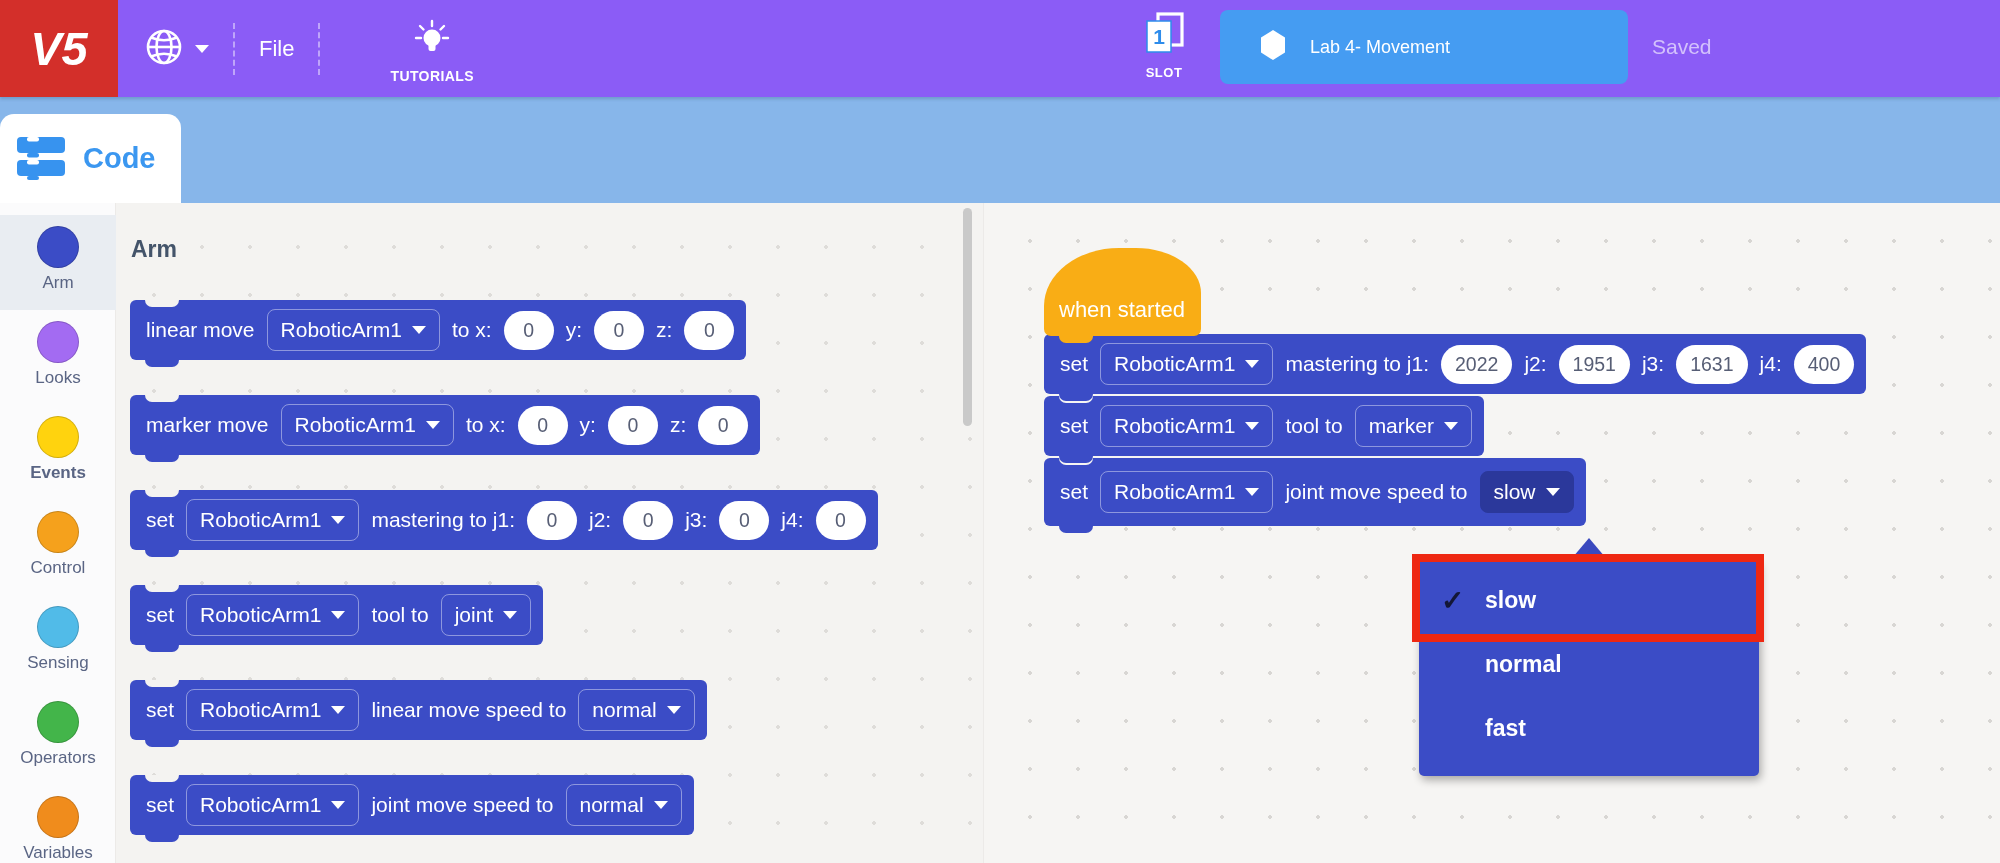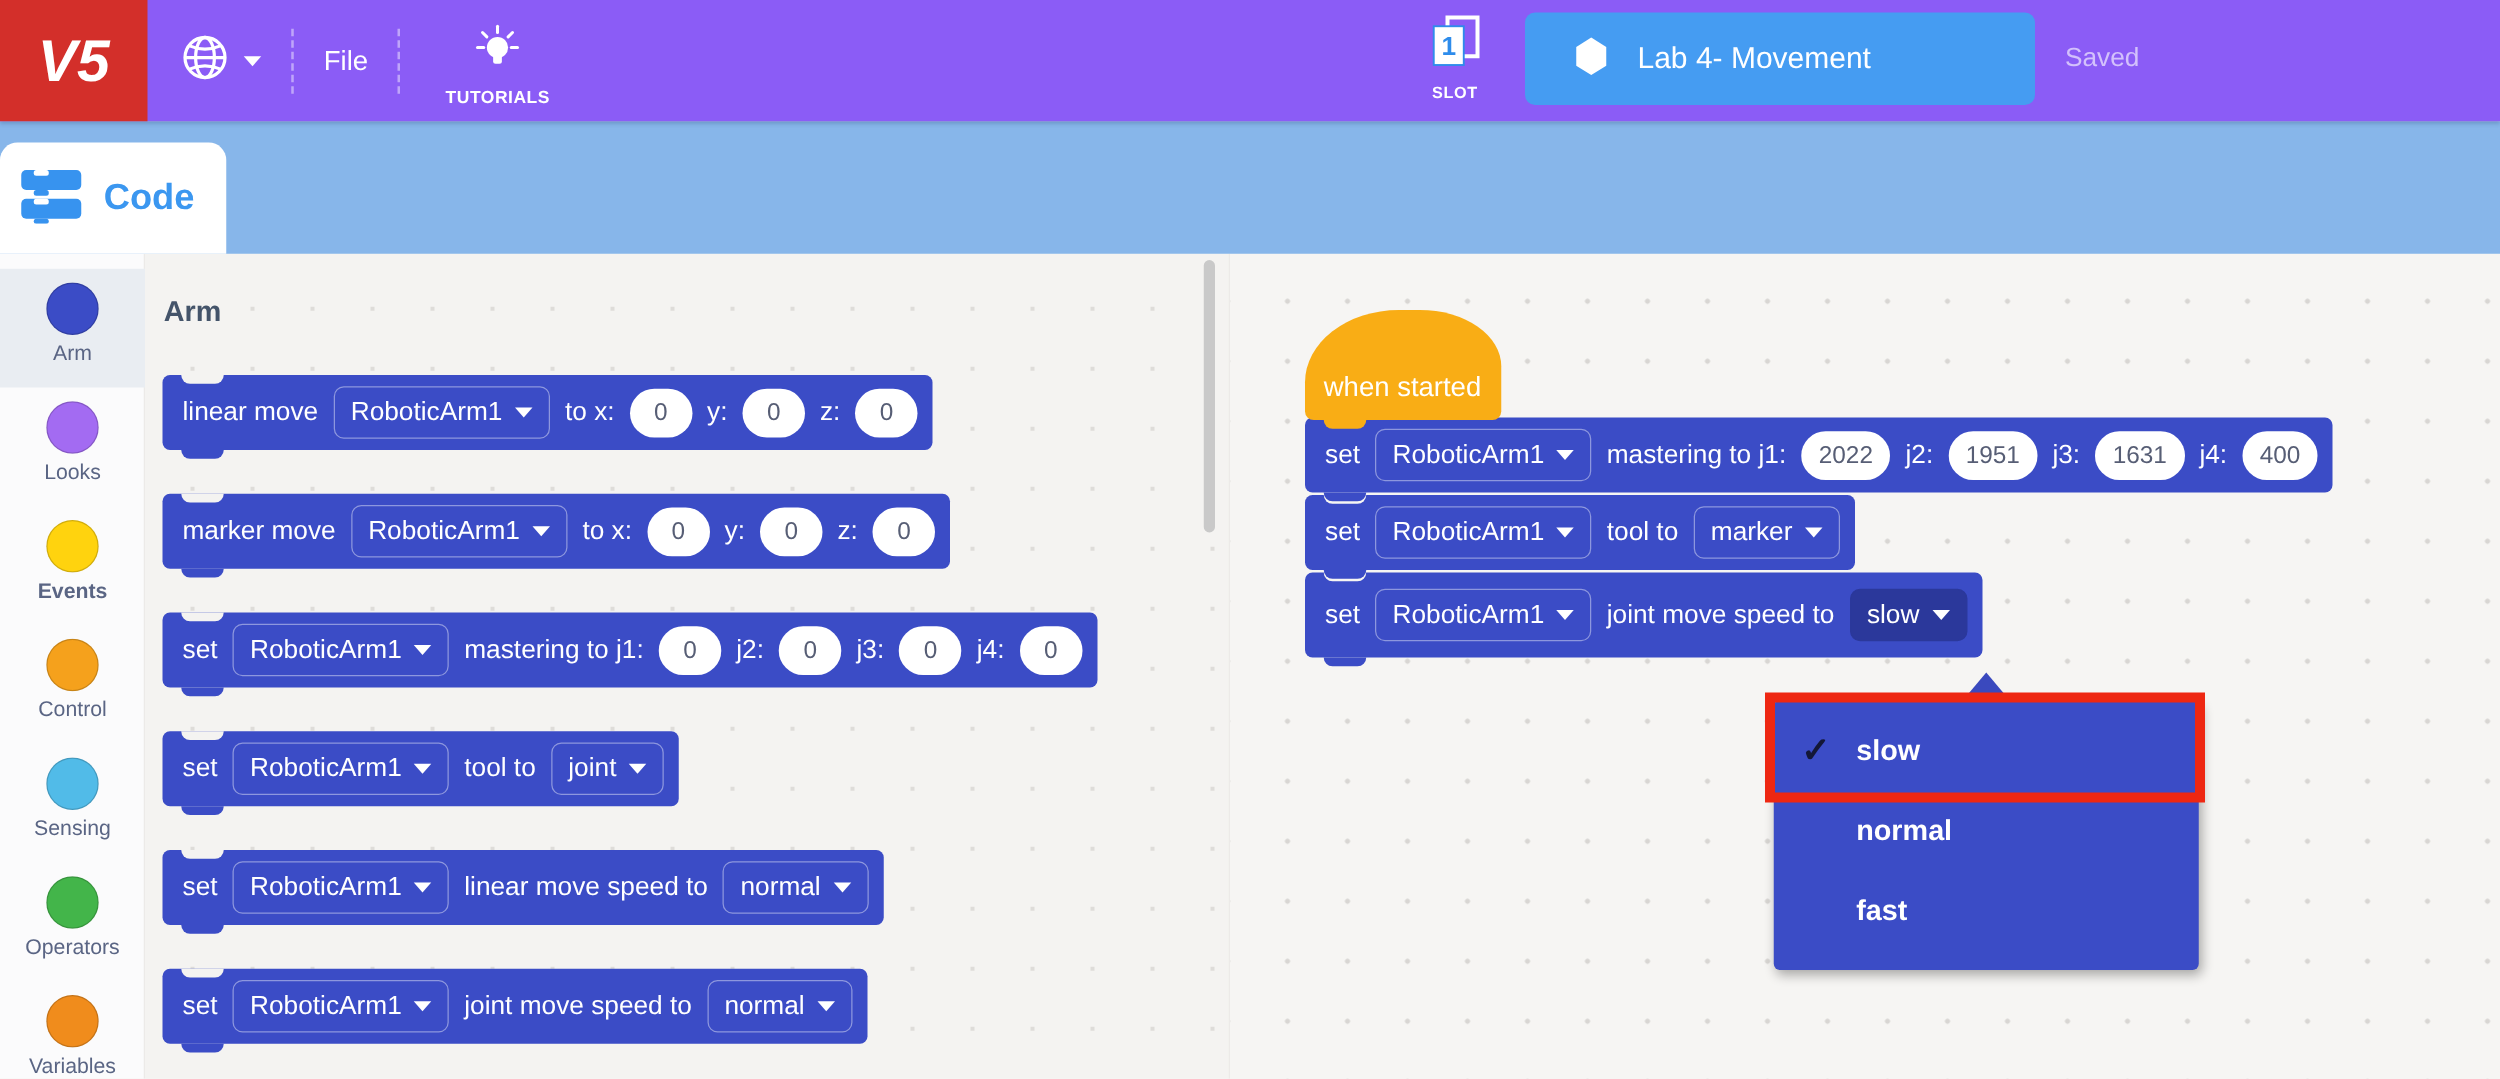--- a/index.html
+++ b/index.html
@@ -5,26 +5,26 @@
   * { box-sizing: border-box; margin: 0; padding: 0; }
   html, body { width: 2000px; height: 863px; overflow: hidden; }
   body { font-family: "Liberation Sans", sans-serif; background: #F6F5F3; position: relative; }
 
   
   .header { position: relative; height: 97px; background: #8b5cf6; display: flex; align-items: center; z-index: 40; box-shadow: 0 2px 3px rgba(40,70,110,.25); }
   .logo { width: 118px; height: 100%; background: #D32F2A; display: flex; align-items: center; justify-content: center; color: #fff; font-size: 47px; font-weight: 800; font-style: italic; letter-spacing: 0px; flex: none; }
   .globe-wrap { display: flex; align-items: center; gap: 11px; margin-left: 26px; cursor: pointer; }
   .sep { height: 52px; border-left: 2px dashed rgba(255,255,255,.45); margin: 0 24px; }
   .file { color: #fff; font-size: 22px; cursor: pointer; }
-  .tutorials { display: flex; flex-direction: column; align-items: center; margin-left: 12px; cursor: pointer; padding-top: 6px; }
+  .tutorials { display: flex; flex-direction: column; align-items: center; margin-left: 46px; cursor: pointer; padding-top: 6px; }
   .tutorials-label { color: #fff; font-weight: bold; font-size: 14px; letter-spacing: .4px; margin-top: 3px; }
   .slot { position: absolute; left: 1138px; top: 11px; display: flex; flex-direction: column; align-items: center; cursor: pointer; }
   .slot-label { color: #fff; font-size: 13px; font-weight: bold; margin-top: 2px; letter-spacing: .5px; }
   .project-pill { position: absolute; left: 1220px; top: 10px; width: 408px; height: 74px; background: #459CF2; border-radius: 8px; display: flex; align-items: center; gap: 24px; padding-left: 40px; cursor: pointer; }
-  .project-name { color: #fff; font-size: 24px; }
+  .project-name { color: #fff; font-size: 18px; }
   .saved { position: absolute; left: 1652px; top: 35px; color: rgba(255,255,255,.62); font-size: 21px; }
   .caret { width: 0; height: 0; border-left: 7px solid transparent; border-right: 7px solid transparent; border-top: 8px solid #fff; display: inline-block; }
 
   
   .strip { position: relative; height: 106px; background: #87B6EA; z-index: 30; }
   .code-tab { position: absolute; left: 0; top: 17px; width: 181px; height: 89px; background: #fff; border-radius: 14px 14px 0 0; display: flex; align-items: center; gap: 14px; padding-left: 15px; cursor: pointer; font-weight: bold; }
   .code-label { color: #3B97F0; font-size: 29px; }
 
   
   .main { display: flex; height: 660px; position: relative; }

